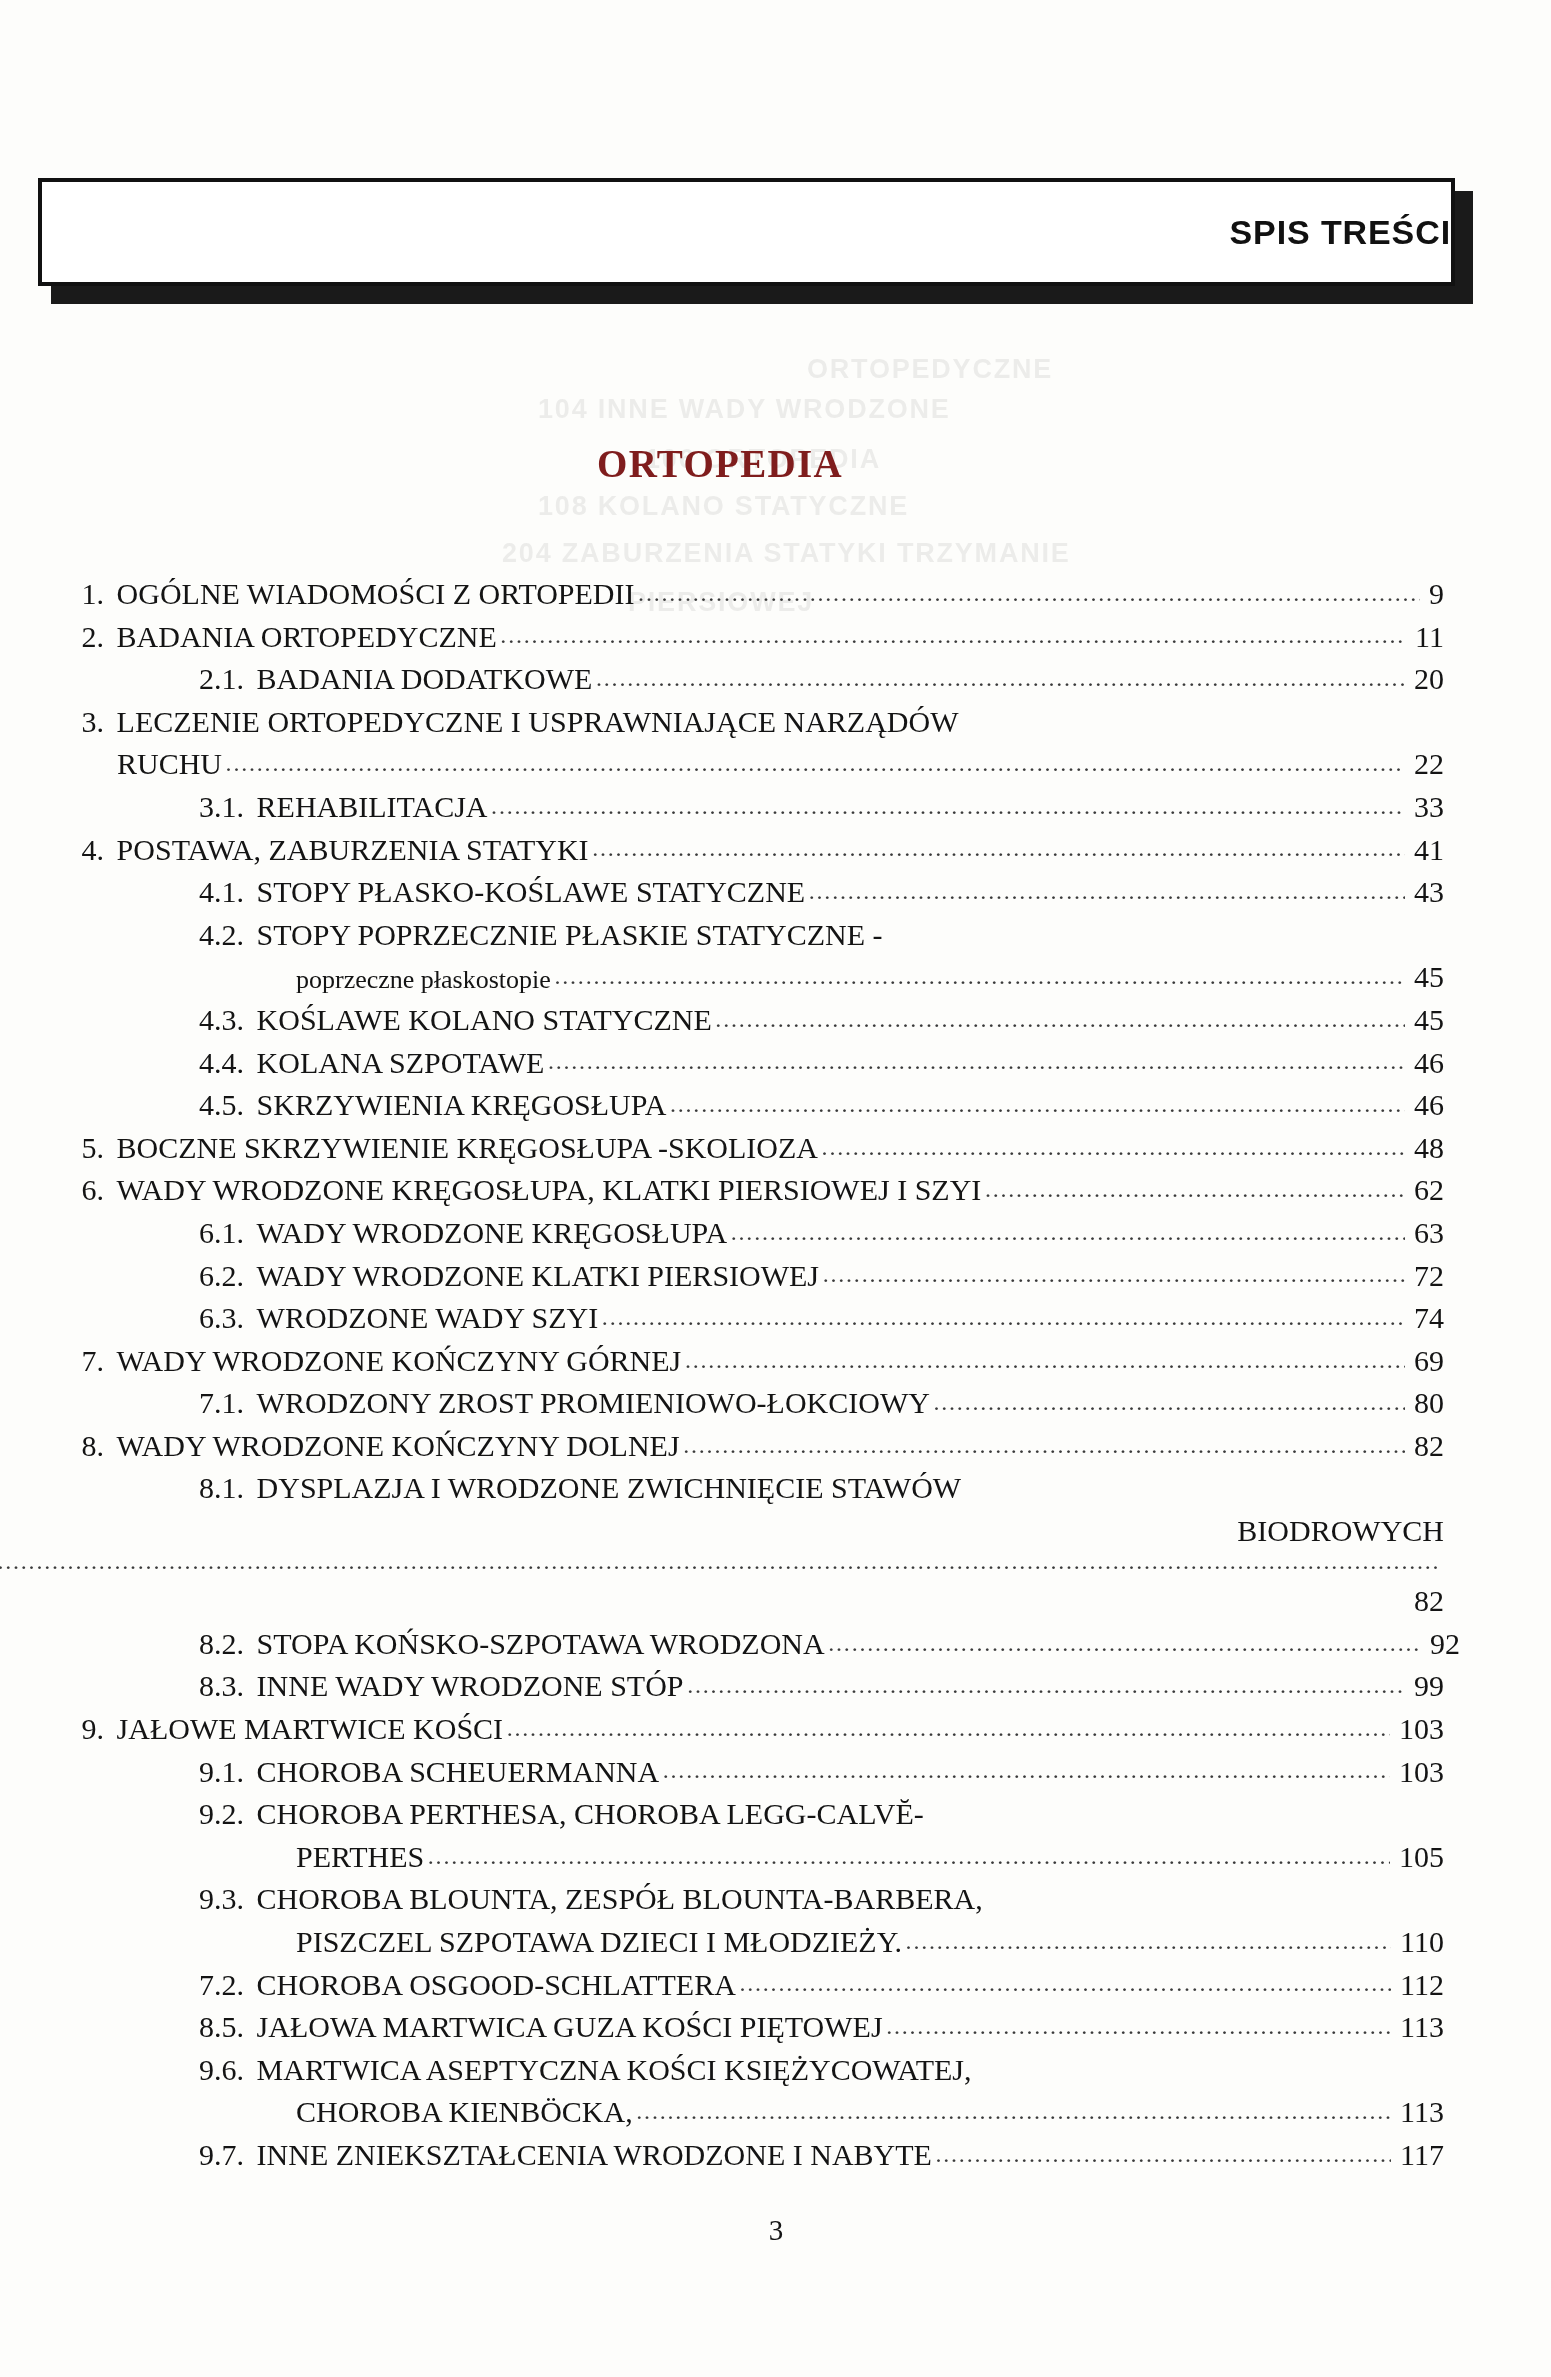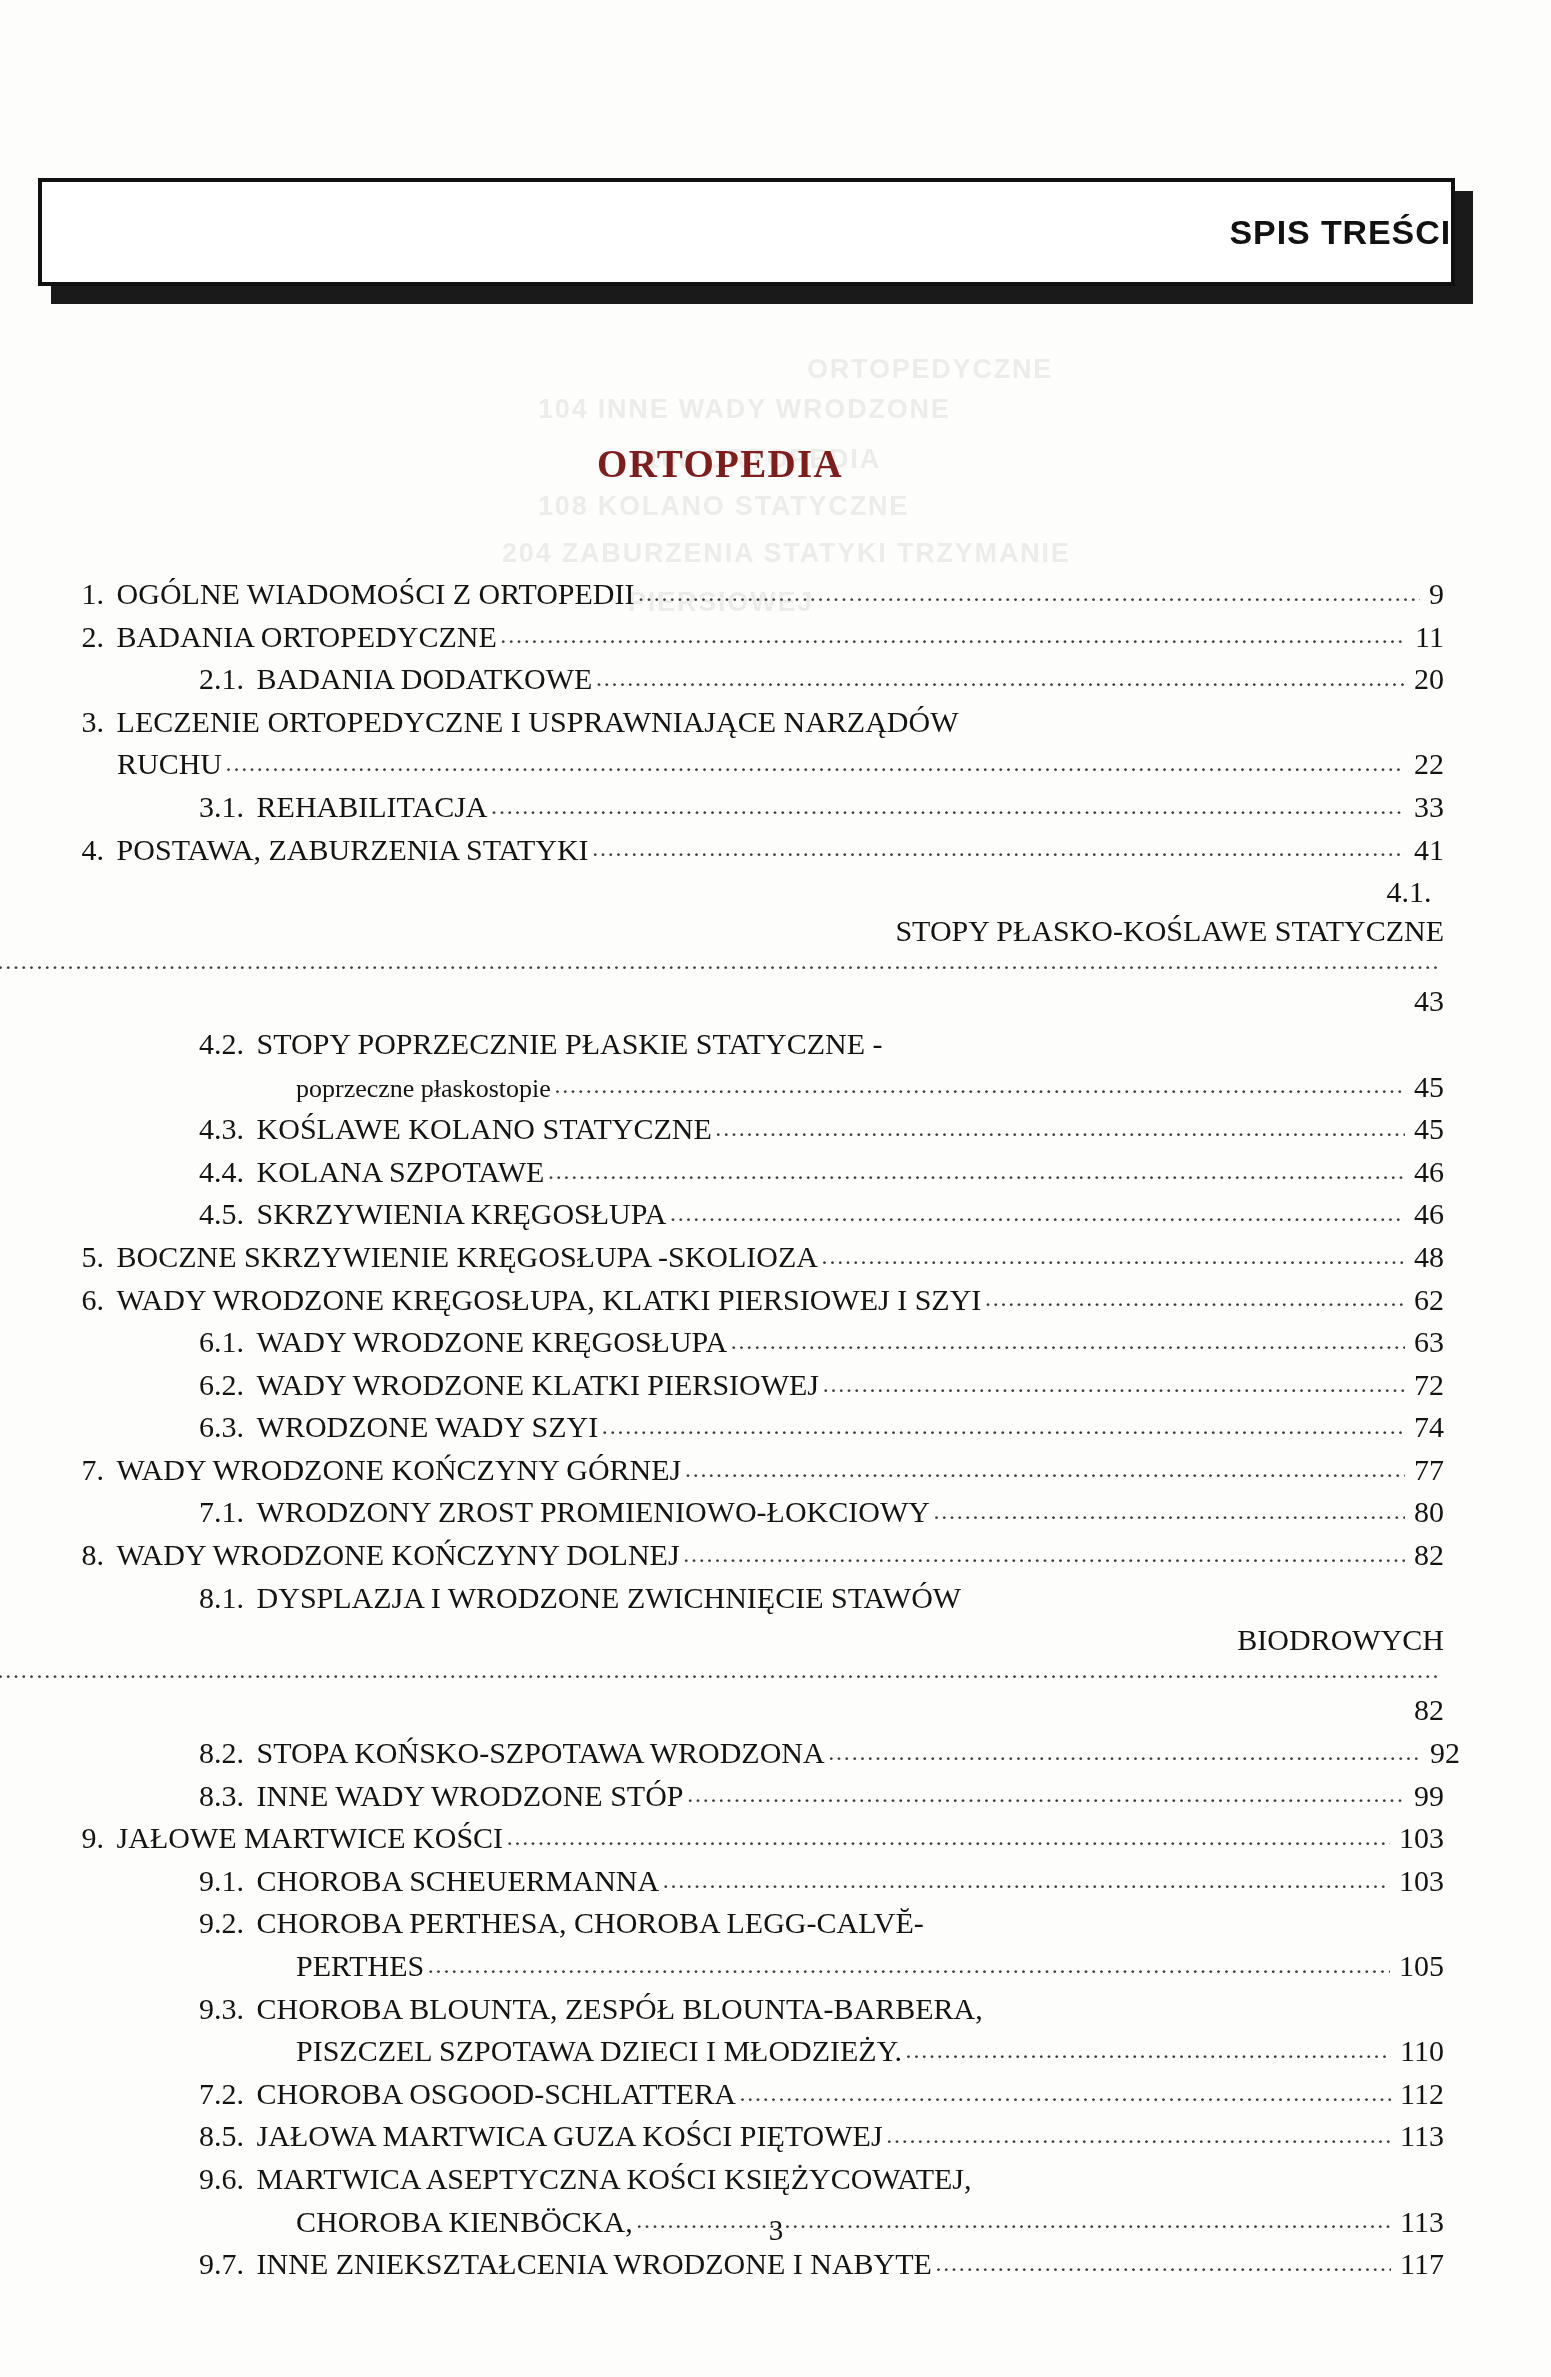--- a/index.html
+++ b/index.html
@@ -210,21 +210,21 @@
         <span class="txt">REHABILITACJA</span>
         <span class="dots">............................................................................................................................................................................................................................</span>
         <span class="pg">33</span>
       </div>
       <div class="toc-row lvl1" style="padding-right: 108px;">
         <span class="num">4.</span>
         <span class="txt">POSTAWA, ZABURZENIA STATYKI</span>
         <span class="dots">............................................................................................................................................................................................................................</span>
         <span class="pg">41</span>
       </div>
-      <div class="toc-row lvl2" style="padding-right: 108px; flex-direction: column;">
+      <div class="toc-row lvl2" style="padding-right: 108px;">
         <span class="num">4.1.</span>
         <span class="txt">STOPY PŁASKO-KOŚLAWE STATYCZNE</span>
         <span class="dots">............................................................................................................................................................................................................................</span>
         <span class="pg">43</span>
       </div>
       <div class="toc-row lvl2 right-margin">
         <span class="num">4.2.</span>
         <span class="txt">STOPY POPRZECZNIE PŁASKIE STATYCZNE  -</span>
       </div>
       <div class="toc-row cont-l2" style="padding-right: 108px;">
@@ -277,21 +277,21 @@
       <div class="toc-row lvl2" style="padding-right: 108px;">
         <span class="num">6.3.</span>
         <span class="txt">WRODZONE WADY SZYI</span>
         <span class="dots">............................................................................................................................................................................................................................</span>
         <span class="pg">74</span>
       </div>
       <div class="toc-row lvl1" style="padding-right: 108px;">
         <span class="num">7.</span>
         <span class="txt">WADY WRODZONE KOŃCZYNY GÓRNEJ</span>
         <span class="dots">............................................................................................................................................................................................................................</span>
-        <span class="pg">77</span>
+        <span class="pg">69</span>
       </div>
       <div class="toc-row lvl2" style="padding-right: 108px;">
         <span class="num">7.1.</span>
         <span class="txt">WRODZONY ZROST PROMIENIOWO-ŁOKCIOWY</span>
         <span class="dots">............................................................................................................................................................................................................................</span>
         <span class="pg">80</span>
       </div>
       <div class="toc-row lvl1" style="padding-right: 108px;">
         <span class="num">8.</span>
         <span class="txt">WADY WRODZONE KOŃCZYNY DOLNEJ</span>

